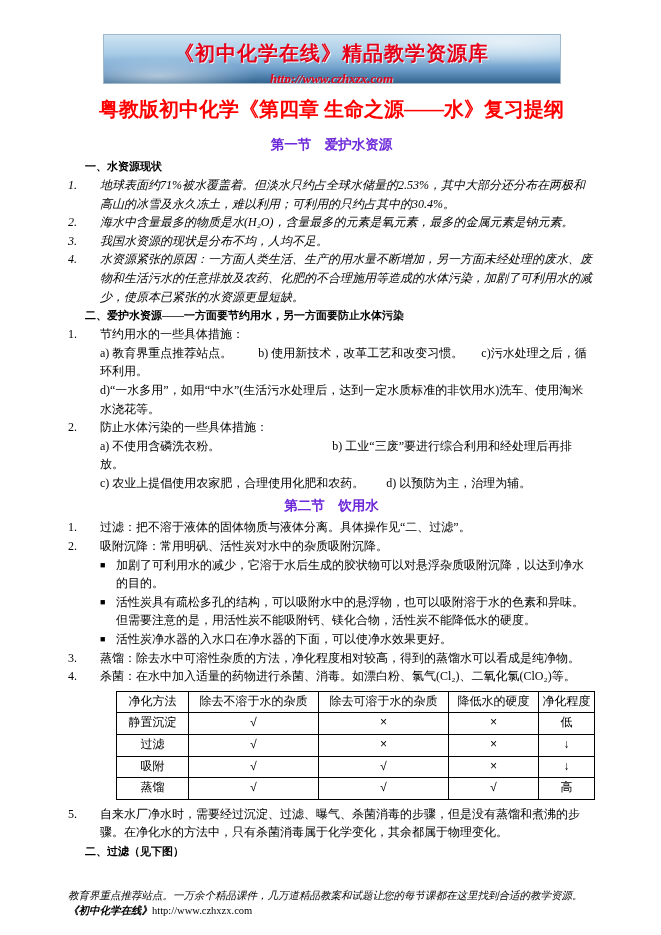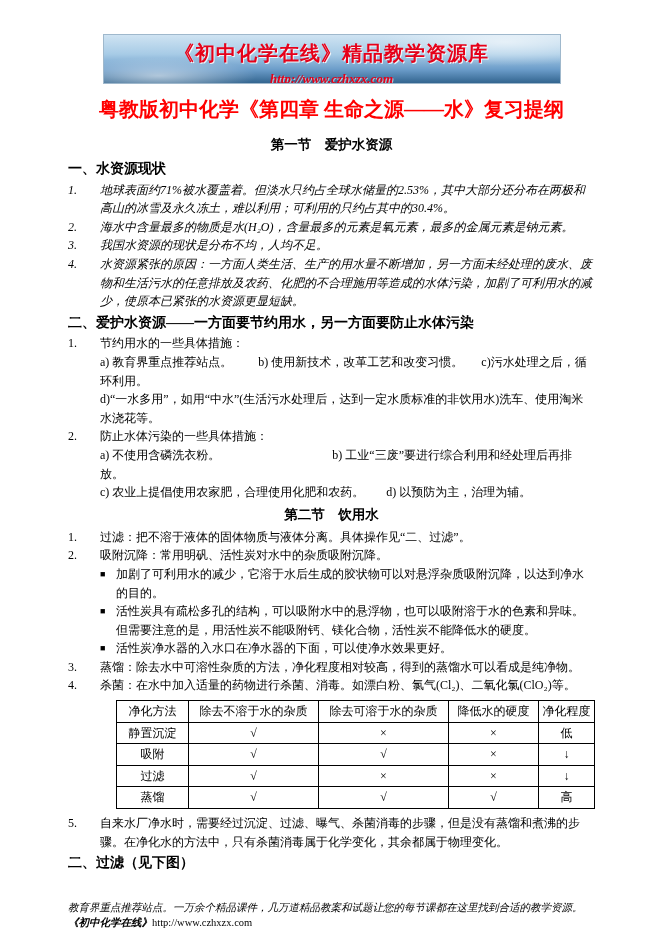--- a/index.html
+++ b/index.html
@@ -23,48 +23,48 @@
   .banner-title {
     margin-top: 3px; font-size: 20px; font-weight: bold; letter-spacing: 1px;
     color: #e60019; text-shadow: 1px 1px 0 rgba(255,255,255,0.85);
   }
   .banner-url {
     font-size: 13px; font-weight: bold; font-style: italic; color: #e60019;
     text-shadow: 1px 1px 0 rgba(255,255,255,0.6); cursor: pointer;
   }
   
   .doc-title { text-align: center; color: #ff0000; font-weight: bold; font-size: 20px; margin: 4px 0 10px 0; }
-  .section-title { text-align: center; color: #000000; font-weight: bold; font-size: 13.5px; margin: 3px 0 2px 0; }
-  .part-heading { font-weight: bold; font-size: 14px; margin: 1px 0; }
+  .section-title { text-align: center; color: #6d28d9; font-weight: bold; font-size: 13.5px; margin: 3px 0 2px 0; }
+  .part-heading { font-weight: bold; font-size: 11px; margin: 1px 17px; }
   
   .li { display: flex; }
   .li .num { flex: 0 0 32px; }
   .li .li-text { flex: 1; }
   .kaiti { font-style: italic; }
   .indent { padding-left: 32px; }
   .bullet { display: flex; padding-left: 32px; }
   .bullet-marker { flex: 0 0 16px; font-size: 9px; padding-top: 3px; }
   .bullet-text { flex: 1; }
   .ul { text-underline-offset: 2px; }
   .gap { display: inline-block; height: 1px; }
   .g26 { width: 26px; } .g18 { width: 18px; } .g112 { width: 112px; } .g22 { width: 22px; }
   
-  table.purify { border-collapse: collapse; margin: 5px 0 5px 48px; table-layout: fixed; }
+  table.purify { border-collapse: collapse; margin: 5px 0 5px 48px; table-layout: fixed; font-family: Liberation Mono, monospace; }
   table.purify th, table.purify td {
     border: 1px solid #000; font-weight: normal; text-align: center;
     padding: 1px 3px; font-size: 12px; height: 19px;
   }
   table.purify th:nth-child(1), table.purify td:nth-child(1) { width: 72px; }
   table.purify th:nth-child(2), table.purify td:nth-child(2) { width: 130px; }
   table.purify th:nth-child(3), table.purify td:nth-child(3) { width: 130px; }
   table.purify th:nth-child(4), table.purify td:nth-child(4) { width: 90px; }
   table.purify th:nth-child(5), table.purify td:nth-child(5) { width: 56px; }
   
   .footer {
-    position: absolute; left: 68px; right: 62px; bottom: 4px;
+    position: absolute; left: 68px; right: 62px; bottom: 16px;
     font-size: 10.5px; font-style: italic; line-height: 1.5; color: #000;
   }
   .footer b { font-style: italic; }
   .footer-url { font-style: normal; cursor: pointer; }
 </style>
 </head>
 <body>
 
 <div class="page">
 
@@ -172,30 +172,30 @@
     </thead>
     <tbody>
       <tr>
         <td>静置沉淀</td>
         <td>√</td>
         <td>×</td>
         <td>×</td>
         <td>低</td>
       </tr>
       <tr>
+        <td>过滤</td>
+        <td>√</td>
+        <td>×</td>
+        <td>×</td>
+        <td>↓</td>
+      </tr>
+      <tr>
         <td>吸附</td>
         <td>√</td>
         <td>√</td>
-        <td>×</td>
-        <td>↓</td>
-      </tr>
-      <tr>
-        <td>过滤</td>
-        <td>√</td>
-        <td>×</td>
         <td>×</td>
         <td>↓</td>
       </tr>
       <tr>
         <td>蒸馏</td>
         <td>√</td>
         <td>√</td>
         <td>√</td>
         <td>高</td>
       </tr>

